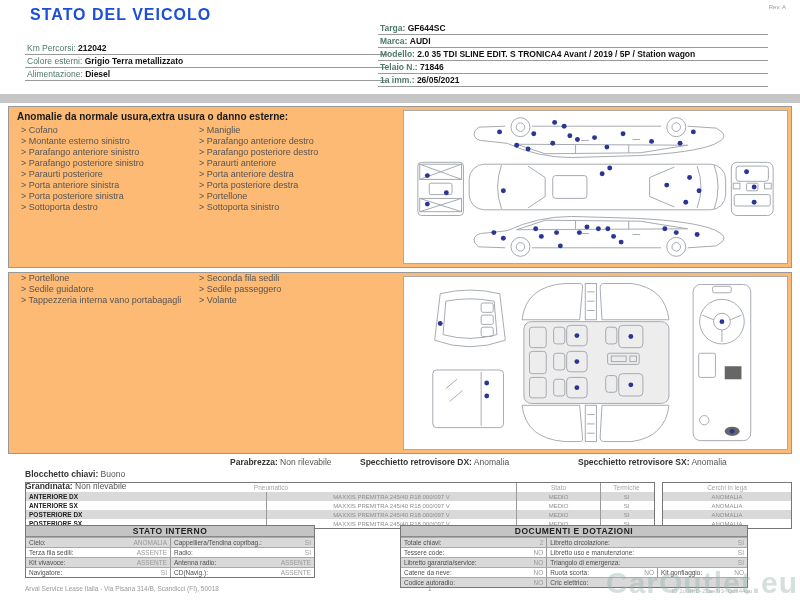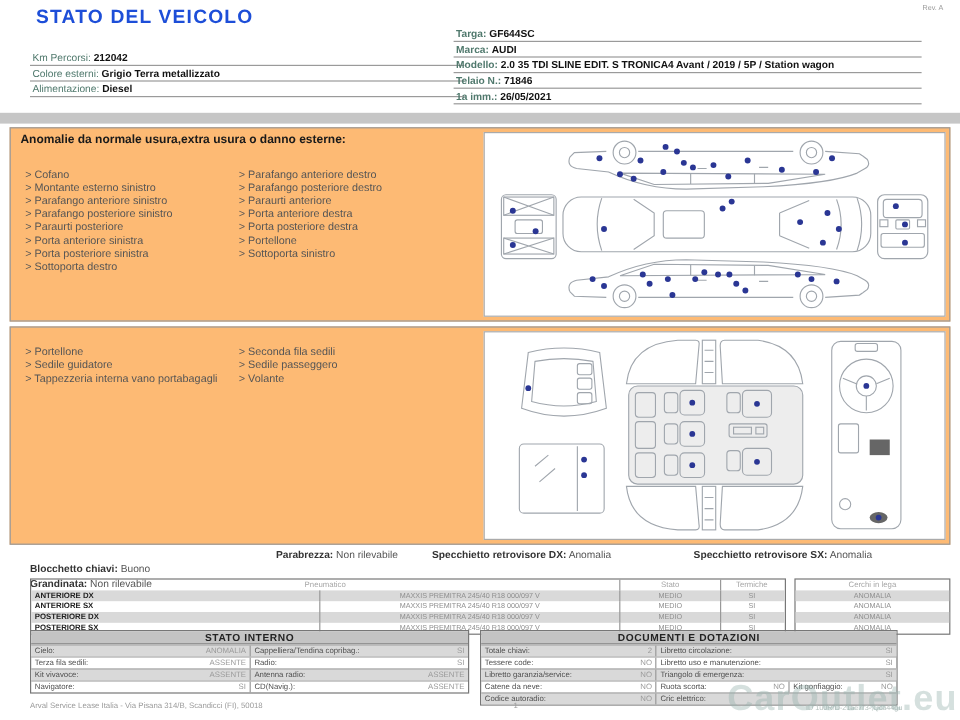--- a/index.html
+++ b/index.html
@@ -15,21 +15,21 @@
   .field b { color:#111; }
 
   .gray-band { position:absolute; left:0; right:0; top:94px; height:9px; background:#c6c6c6; }
 
   
   .abox { position:absolute; left:8px; right:8px; border:1px solid #999; background:#fdba74; }
   #ext-box { top:106px; height:162px; }
   #int-box { top:272px; height:182px; }
   .abox-title { font-size:10px; font-weight:bold; color:#1a1a1a; padding:4px 0 3px 8px; }
   .abox-cols { display:flex; padding-left:12px; }
-  .acol { width:178px; list-style:none;margin-top:15px; }
+  .acol { width:178px; list-style:none; }
   .acol li { font-size:9px; color:#555; line-height:11px; }
   .acol li::before { content:"> "; }
   .diagram-box { position:absolute; top:3px; right:3px; bottom:3px; left:394px; border:1px solid #aaa; background:#fff; }
   .diagram-box svg { width:100%; height:100%; }
 
   
   .cond { position:absolute; font-size:8.5px; color:#555; line-height:9.5px; }
   .cond b { color:#333; }
 
   
@@ -42,21 +42,21 @@
   .ttyre, .tval { font-size:6px; color:#8f8f8f; text-align:center; }
   .trow > div + div { border-left:1px solid #999; height:100%; display:flex; align-items:center; justify-content:center; }
   .thead-row > div + div { border-left:1px solid #999; height:100%; display:flex; align-items:center; justify-content:center; }
   .alt { background:#d9d9d9; }
   .cerchi { width:130px; border:1px solid #777; }
   .crow { height:9px; display:flex; align-items:center; justify-content:center; font-size:6px; color:#8f8f8f; }
   .cerchi .th { height:9px; display:flex; align-items:center; justify-content:center; }
 
   
   .btable { position:absolute; top:525px; border:1px solid #777; }
-  #bt-left  { left:25px;  width:366px; }
+  #bt-left  { left:25px;  width:290px; }
   #bt-right { left:400px; width:348px; }
   .bt-head { height:11px; background:#c4c4c4; border-bottom:1px solid #888; display:flex; align-items:center; justify-content:center; font-size:8.5px; font-weight:bold; color:#222; letter-spacing:.5px; }
   .bt-row { display:flex; height:10px; border-top:1px solid #aaa; }
   .bt-row:first-of-type { border-top:none; }
   .bt-cell { display:flex; justify-content:space-between; align-items:center; padding:0 3px; overflow:hidden; }
   .bt-cell + .bt-cell { border-left:1px solid #999; }
   .bt-label { font-size:6.5px; color:#4f4f4f; white-space:nowrap; }
   .bt-value { font-size:6.5px; color:#9a9a9a; white-space:nowrap; padding-left:4px; }
   .w50 { width:50%; } .w42 { width:42%; } .w32 { width:32%; } .w26 { width:26%; } .w58 { width:58%; }
 
@@ -101,20 +101,21 @@
         <li>Cofano</li>
         <li>Montante esterno sinistro</li>
         <li>Parafango anteriore sinistro</li>
         <li>Parafango posteriore sinistro</li>
         <li>Paraurti posteriore</li>
         <li>Porta anteriore sinistra</li>
         <li>Porta posteriore sinistra</li>
         <li>Sottoporta destro</li>
       </ul>
       <ul class="acol">
+        <li>Maniglie</li>
         <li>Parafango anteriore destro</li>
         <li>Parafango posteriore destro</li>
         <li>Paraurti anteriore</li>
         <li>Porta anteriore destra</li>
         <li>Porta posteriore destra</li>
         <li>Portellone</li>
         <li>Sottoporta sinistro</li>
       </ul>
     </div>
     <div class="diagram-box">

